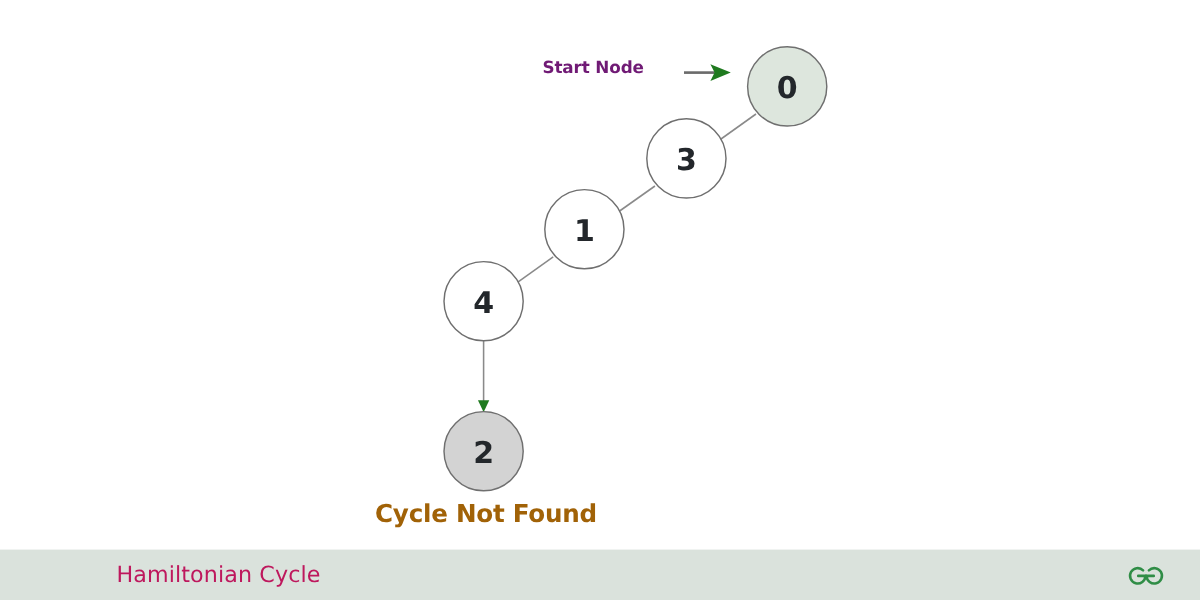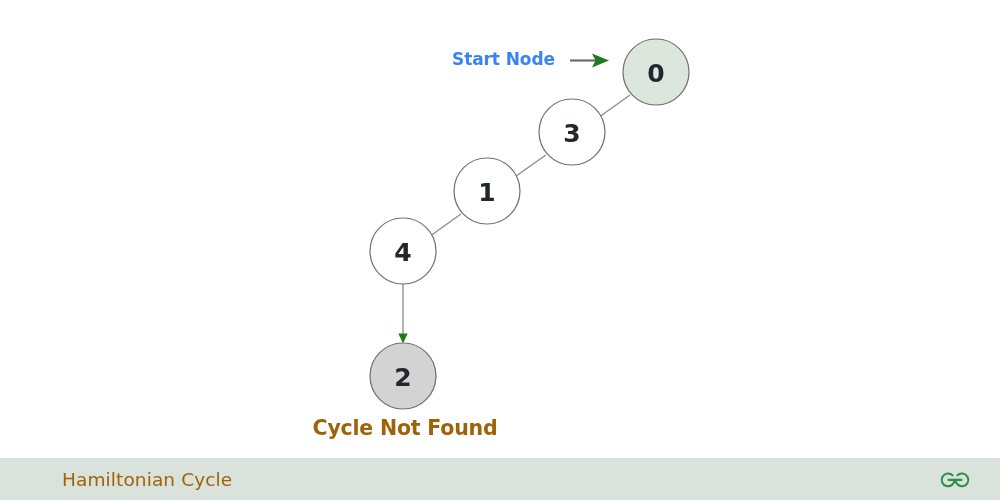--- a/index.html
+++ b/index.html
@@ -52,23 +52,23 @@
     stroke-width: 2.2;
     fill: none;
   }
   .arrow-green {
     fill: #1f7a1f;
   }
   .start-node-text {
     position: absolute;
     left: 452px;
     top: 49px;
-    font-size: 17px;
+    font-size: 14px;
     font-weight: 700;
-    color: #3b82f6;
+    color: #701a75;
     letter-spacing: -0.1px;
     white-space: nowrap;
   }
   .result-text {
     position: absolute;
     left: 0;
     top: 416px;
     width: 810px;
     text-align: center;
     font-size: 20.5px;
@@ -86,23 +86,24 @@
     background: #dae2dc;
     display: flex;
     align-items: center;
     justify-content: space-between;
     box-sizing: border-box;
     padding: 0 22px 0 62px;
   }
   #footer-title {
     font-size: 18.5px;
     font-weight: 400;
-    color: #a16207;
+    color: #be185d;
     letter-spacing: 0.1px;
     white-space: nowrap;
+    margin-left: 35px;
   }
   #footer-logo {
     display: flex;
     align-items: center;
     width: 46px;
     height: 26px;
   }
 </style>
 </head>
 <body>

